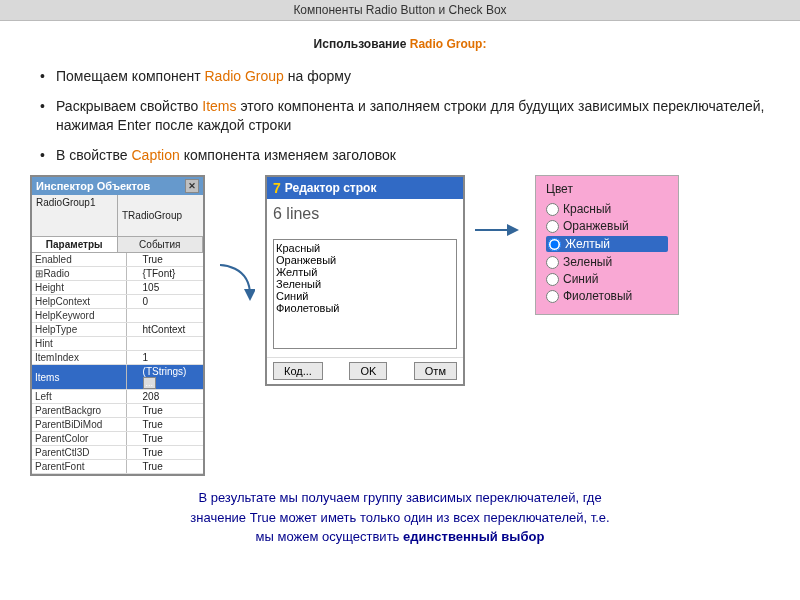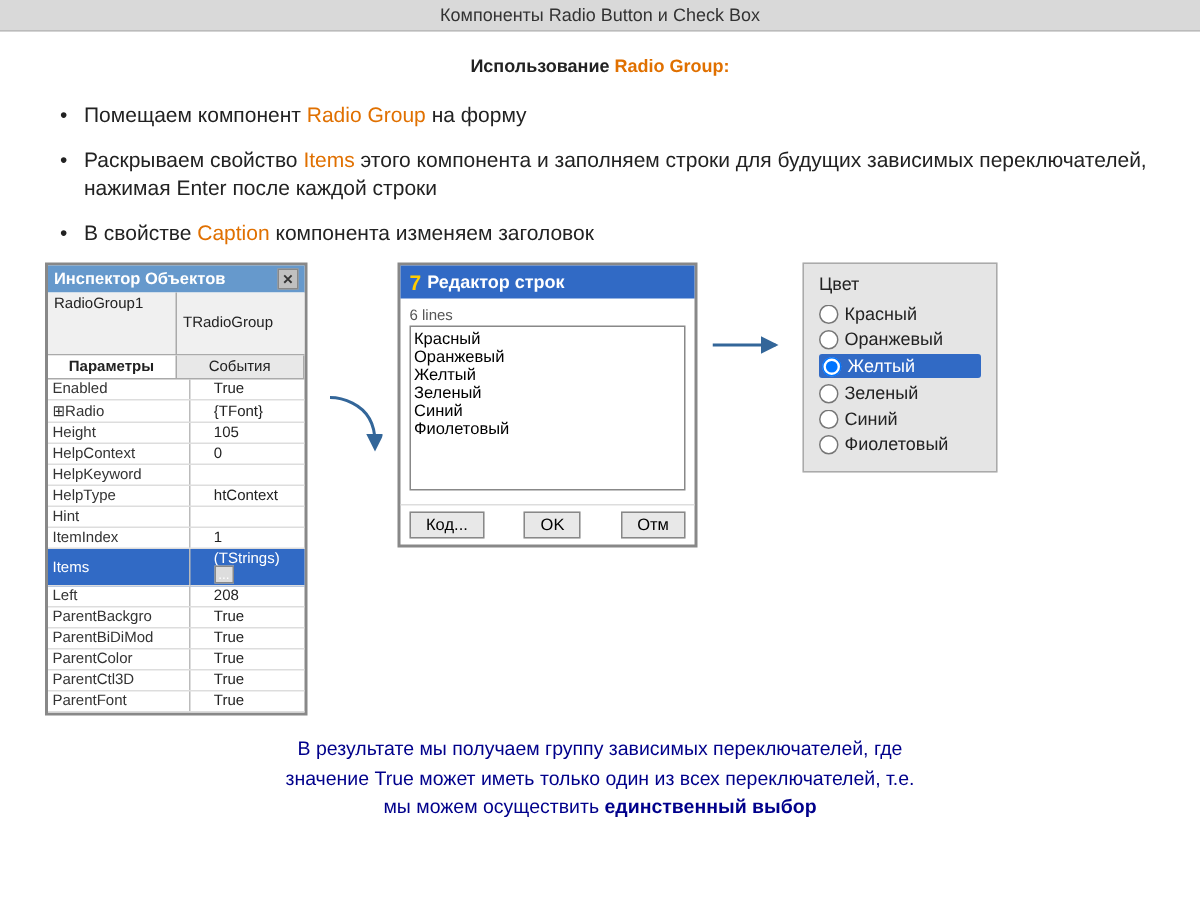--- a/index.html
+++ b/index.html
@@ -210,23 +210,23 @@
     .string-editor-titlebar .title-icon {
       font-size: 14px;
       color: #ffcc00;
     }
 
     .string-editor-body {
       padding: 6px;
     }
 
     .string-editor-lines-label {
-      font-size: 10px;
+      font-size: 16px;
       color: #555;
-      margin-bottom: 1px;
+      margin-bottom: 16px;
     }
 
     .string-editor-textarea {
       width: 100%;
       height: 110px;
       border: 1px solid #888;
       background: #fff;
       font-size: 11px;
       padding: 2px;
       resize: none;
@@ -252,23 +252,23 @@
     
     .arrow2-container {
       display: flex;
       align-items: center;
       justify-content: center;
       padding-top: 40px;
     }
 
     
     .color-group-box {
-      width: 130px;
+      width: 144px;
       border: 1px solid #aaa;
-      background: #e5e5e5;
+      background: #f9a8d4;
       padding: 6px 10px 8px 10px;
       flex-shrink: 0;
       font-size: 12px;
     }
 
     .color-group-title {
       font-size: 12px;
       margin-bottom: 6px;
       color: #222;
     }

